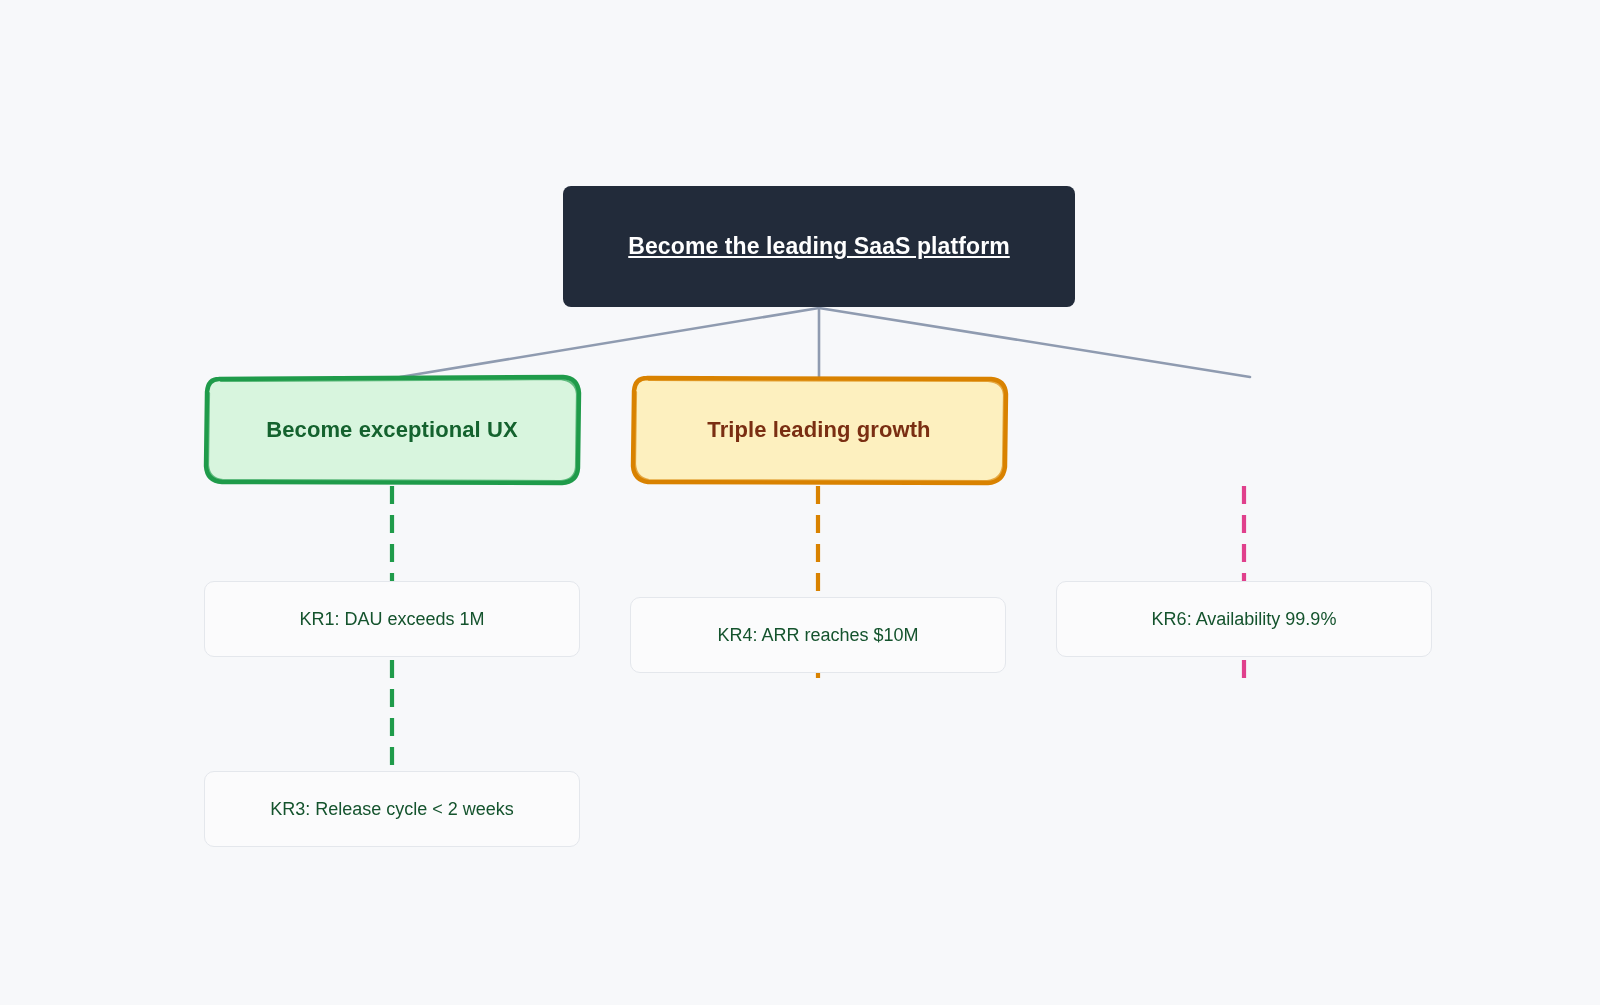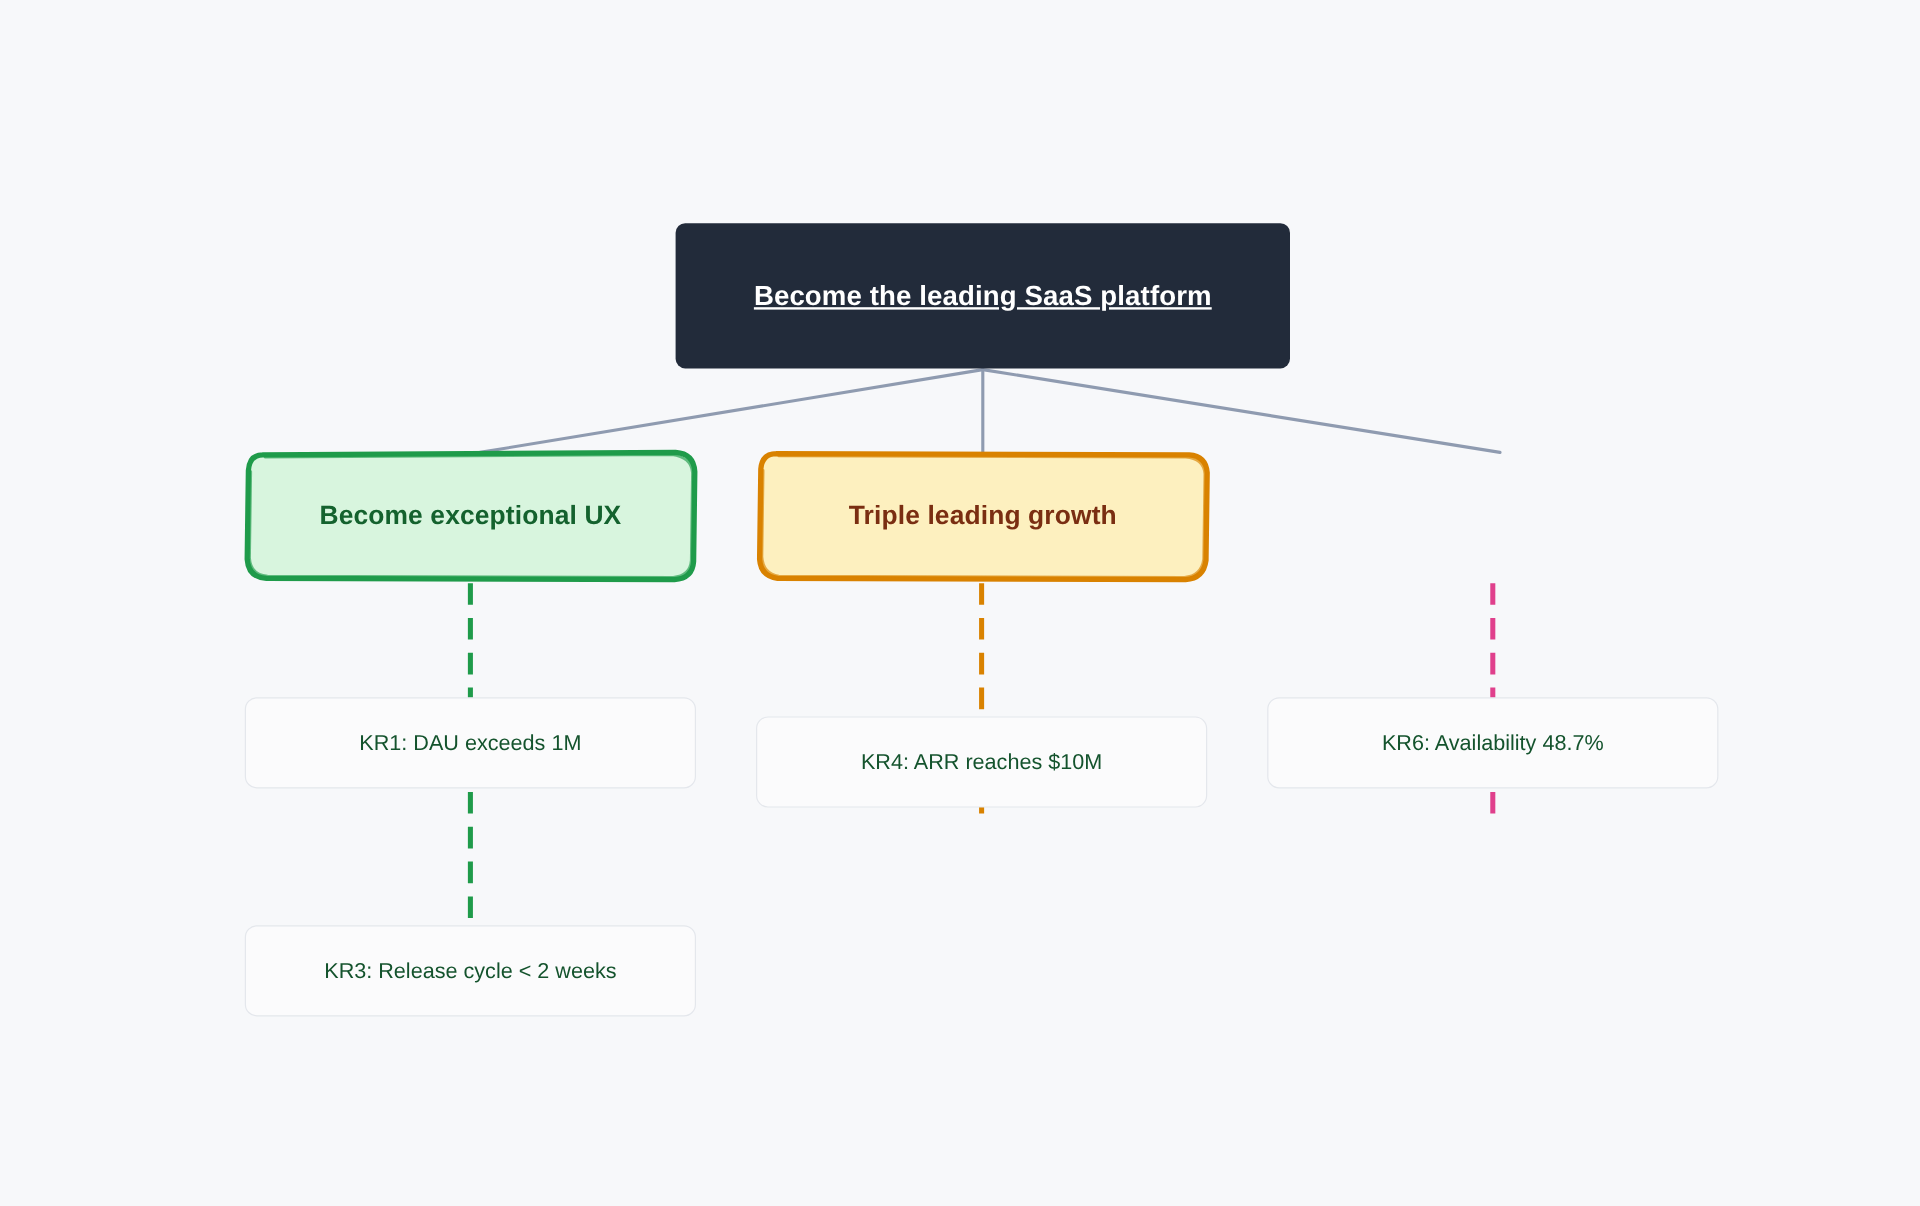--- a/index.html
+++ b/index.html
@@ -156,16 +156,16 @@
   </div>
   <div class="node kr kr-col-1 kr-row-3">
     <span>KR3: Release cycle &lt; 2 weeks</span>
   </div>
 
   <div class="node kr kr-col-2 kr-row-1">
     <span>KR4: ARR reaches $10M</span>
   </div>
 
   <div class="node kr kr-col-3 kr-row-1">
-    <span>KR6: Availability 48.7%</span>
+    <span>KR6: Availability 99.9%</span>
   </div>
 
 </div>
 
 </body></html>

